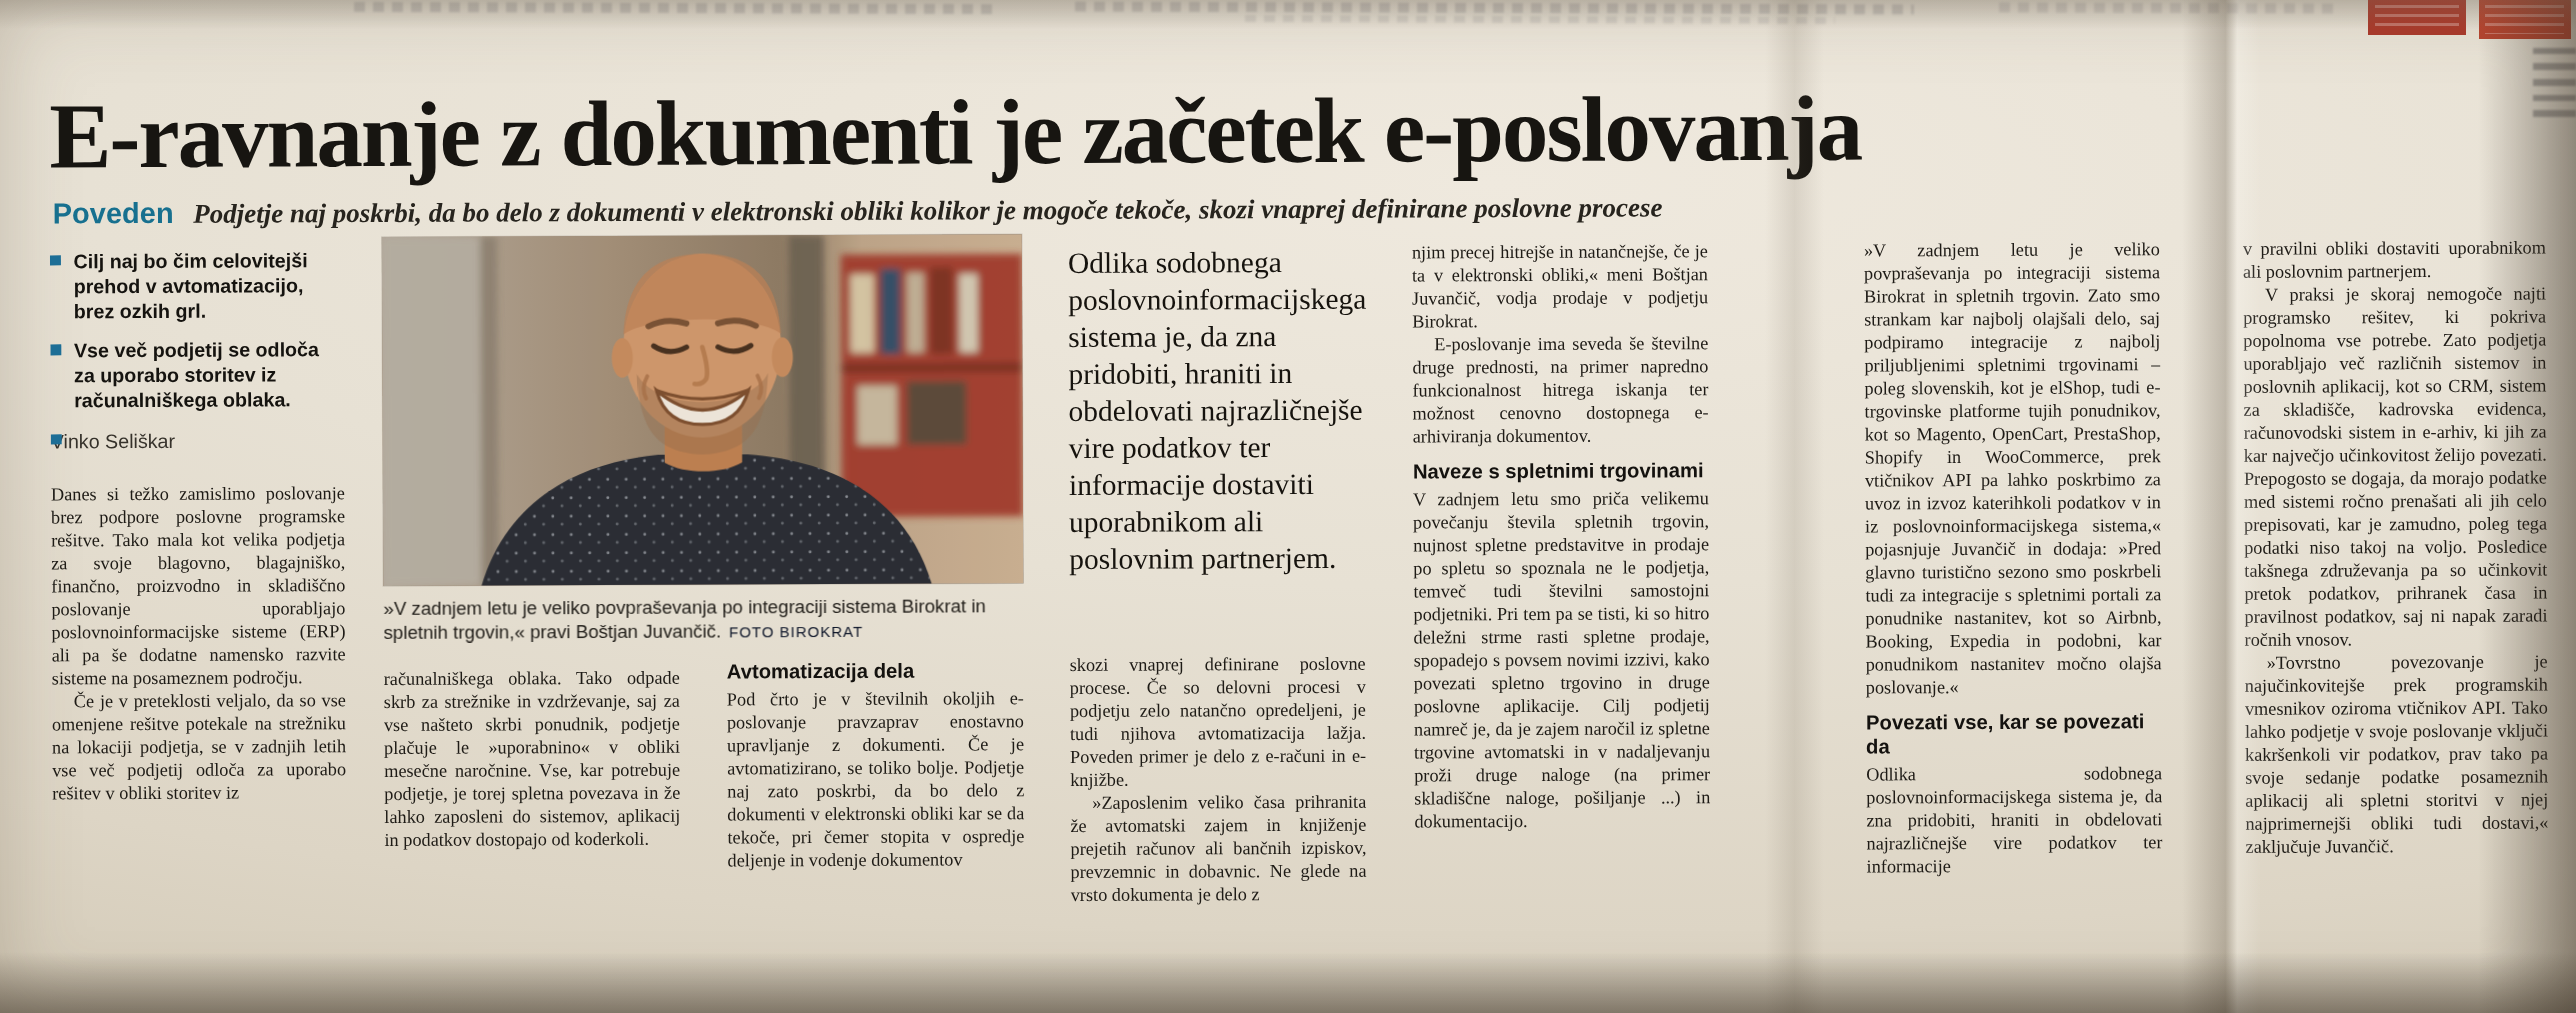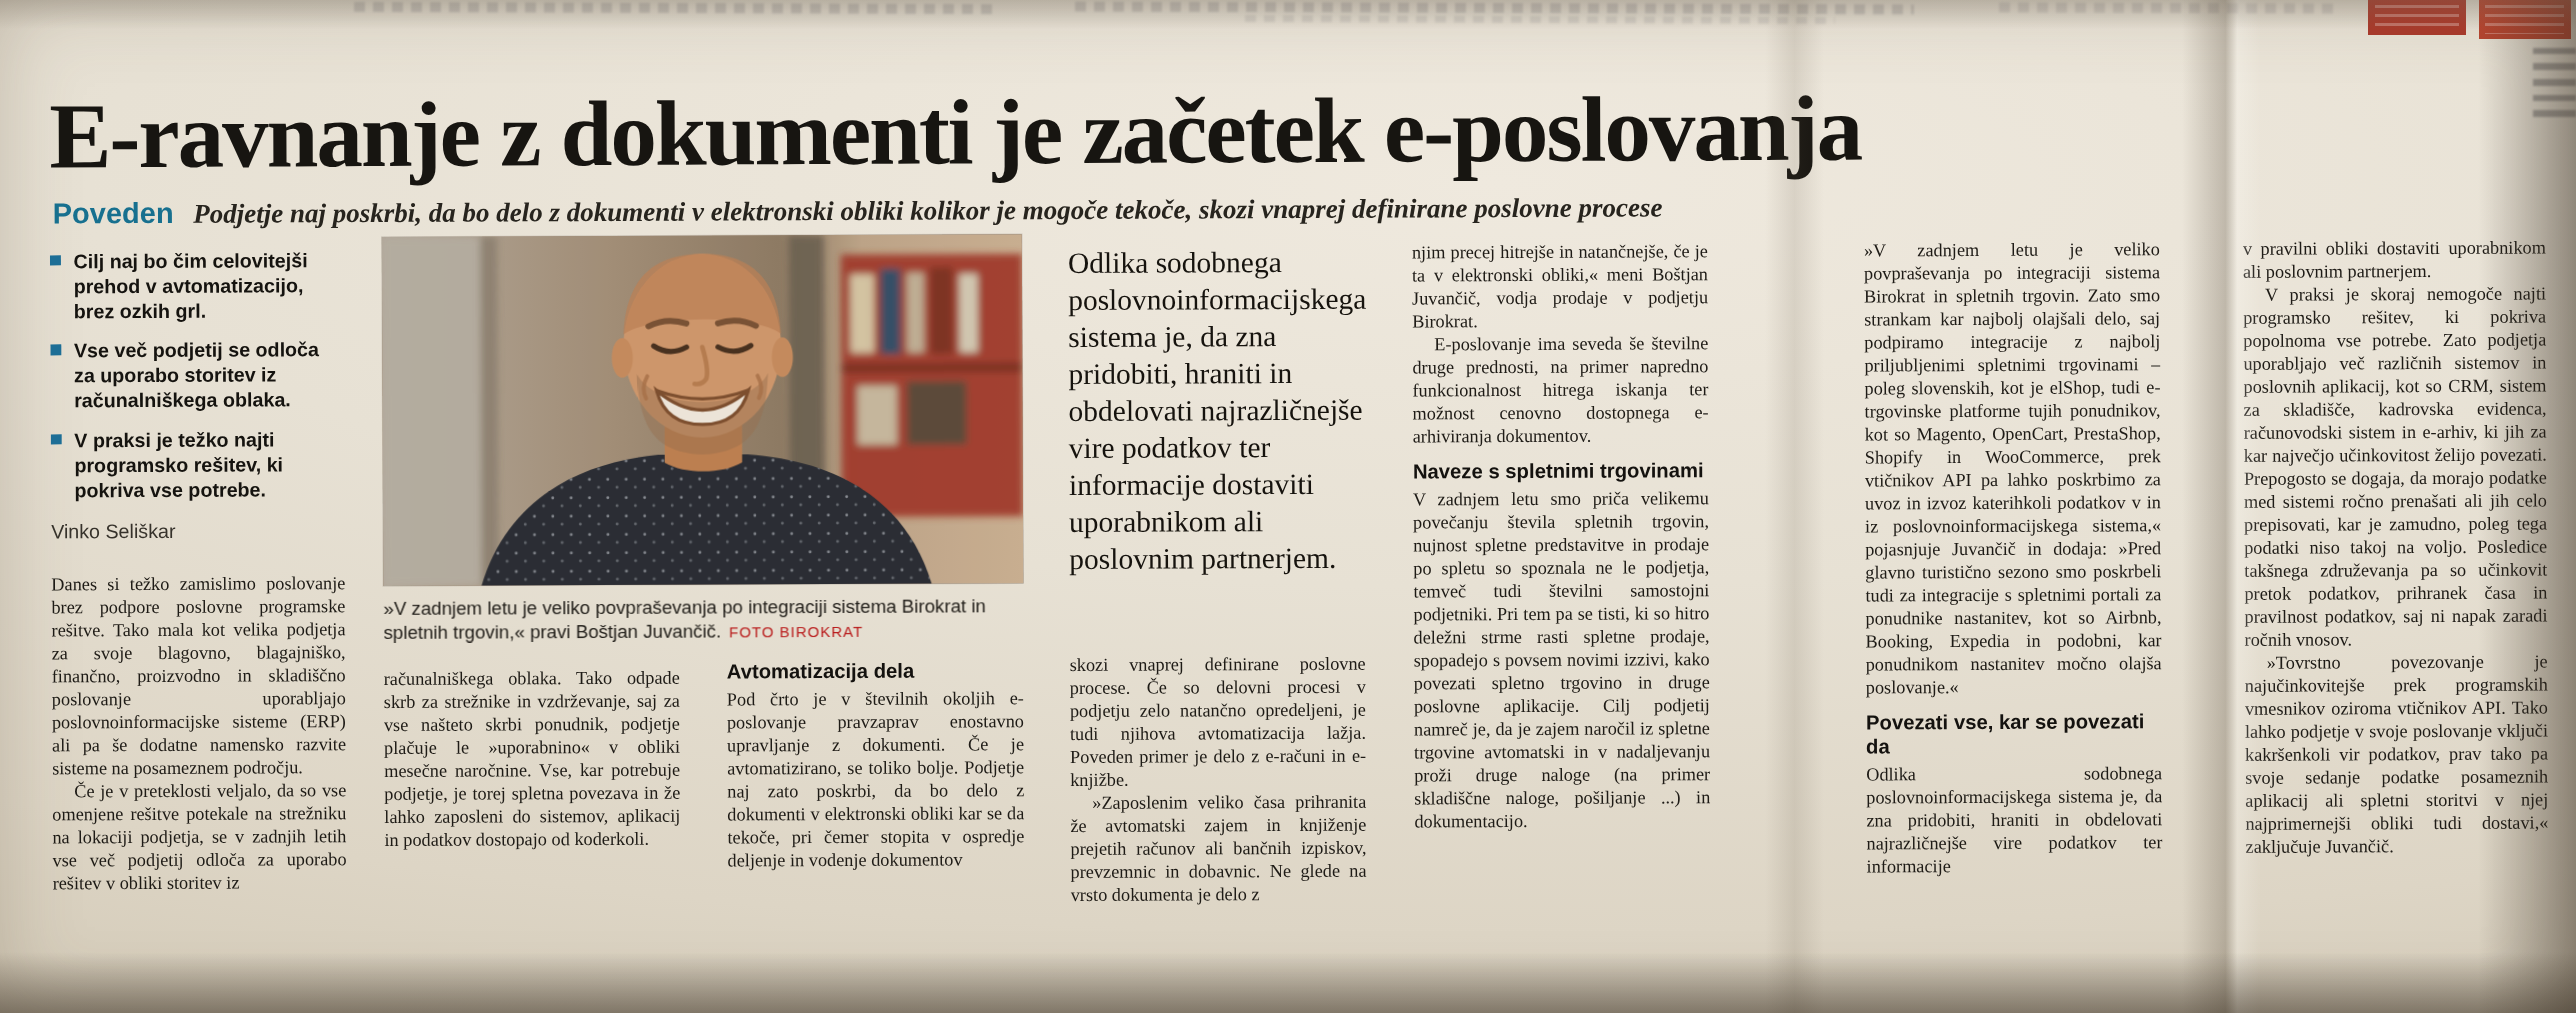--- a/index.html
+++ b/index.html
@@ -58,21 +58,21 @@
   .photo-fig{position:absolute;left:383px;top:233px;width:640px;}
   .photo-frame{width:640px;height:349px;overflow:hidden;background:#9b8874;box-shadow:0 0 0 0.7px rgba(60,50,40,.15);}
   .photo-frame svg{display:block;width:100%;height:100%;}
   .caption{
     margin-top:10.5px;
     font:400 18.7px/24px "Liberation Sans", sans-serif;
     color:#24211c;text-align:left;
   }
   .credit{
     font:400 15px/24px "Liberation Sans", sans-serif;
-    color:#b91c1c;letter-spacing:1px;margin-left:7.9px;white-space:nowrap;text-align:center;
+    color:#0f172a;letter-spacing:1px;margin-left:7.9px;white-space:nowrap;text-align:center;
   }
 
   
   .pullquote{
     position:absolute;left:1069px;top:244px;width:296px;
     font:400 29.5px/37px "Liberation Serif", serif;
     color:#16130e;text-align:left;
   }
 
   
@@ -130,21 +130,20 @@
         <li class="bullet">
           <span class="sq"></span>
           <span>Cilj naj bo čim celovitejši prehod v avtomatizacijo, brez ozkih grl.</span>
         </li>
         <li class="bullet">
           <span class="sq"></span>
           <span>Vse več podjetij se odloča za uporabo storitev iz računalniškega oblaka.</span>
         </li>
         <li class="bullet">
           <span class="sq"></span>
-          <span>V praksi je težko najti programsko rešitev, ki pokriva vse potrebe.</span>
         </li>
       </ul>
       <div class="author">Vinko Seliškar</div>
       <div class="lead-paras">
         <p>Danes si težko zamislimo poslovanje brez podpore poslovne programske rešitve. Tako mala kot velika podjetja za svoje blagovno, blagajniško, finančno, proizvodno in skladiščno poslovanje uporabljajo poslovnoinformacijske sisteme (ERP) ali pa še dodatne namensko razvite sisteme na posameznem področju.</p>
         <p>Če je v preteklosti veljalo, da so vse omenjene rešitve potekale na strežniku na lokaciji podjetja, se v zadnjih letih vse več podjetij odloča za uporabo rešitev v obliki storitev iz</p>
       </div>
     </div>
 
     <figure class="photo-fig" style="margin:0;">

